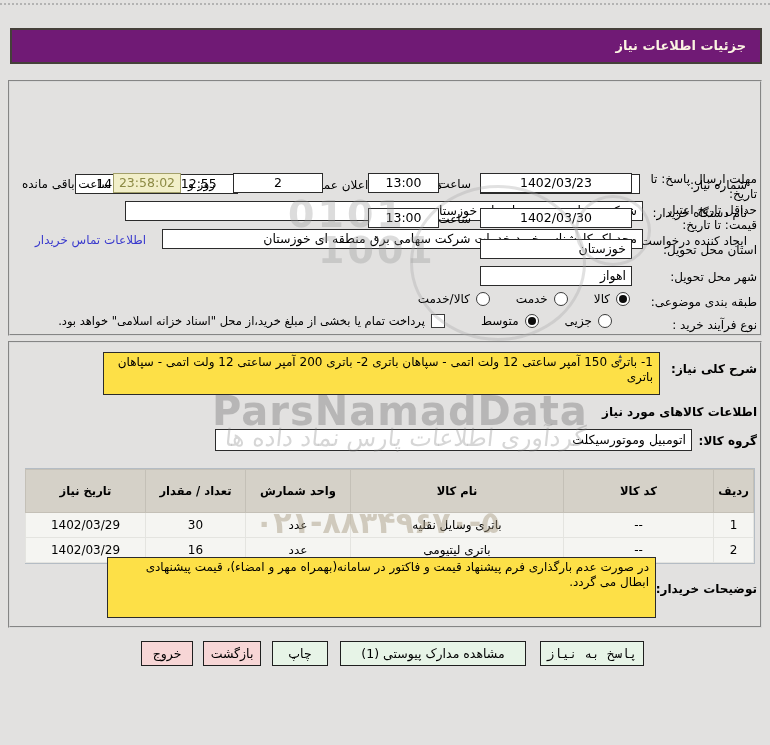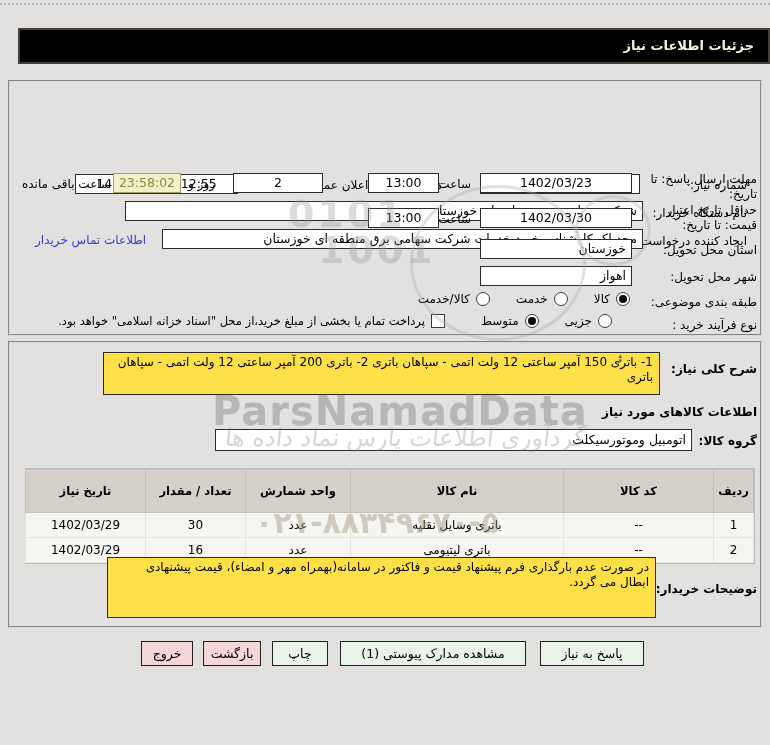--- a/index.html
+++ b/index.html
@@ -8,21 +8,21 @@
   .lbl{position:absolute;font-size:12px;color:#000;white-space:nowrap;}
   .lbl.wrap{white-space:normal;text-align:right;line-height:15px;}
   .lbl.bold{font-weight:bold;}
   .input{position:absolute;background:#fff;border:1px solid #2b2b2b;font-size:12.5px;
          height:20px;line-height:18px;padding:0 5px;box-sizing:border-box;overflow:hidden;
          white-space:nowrap;}
   .input.center{text-align:center;}
   .input.rightal{text-align:right;}
   .ltr{direction:ltr;}
   .panel{position:absolute;border:2px groove #d9d9d9;box-sizing:border-box;}
-  .titlebar{position:absolute;left:18px;top:28px;width:752px;height:36px;background:#000000;
+  .titlebar{position:absolute;left:10px;top:28px;width:752px;height:36px;background:#701a75;
             border:2px solid #45403a;box-sizing:border-box;color:#fbf3e2;font-size:13px;
             font-weight:600;line-height:32px;padding-right:14px;}
   .dotline{position:absolute;top:3px;left:0;width:770px;height:0;border-top:2px dotted #b3b3b3;}
   .link{position:absolute;font-size:12px;color:#3a3acd;cursor:pointer;white-space:nowrap;}
   .countdown{position:absolute;background:#f2efc9;border:1px solid #a3a06b;color:#8c8a45;
              font-size:12.5px;height:20px;line-height:18px;text-align:center;box-sizing:border-box;}
   .radio{width:12px;height:12px;border:1px solid #3c3c3c;border-radius:50%;background:#fff;
          display:inline-block;position:relative;flex:none;}
   .radio.on::after{content:"";position:absolute;left:2px;top:2px;right:2px;bottom:2px;
          background:#0c0c0c;border-radius:50%;}
@@ -176,21 +176,21 @@
             <td dir="ltr">16</td>
             <td dir="ltr">1402/03/29</td>
           </tr>
         </tbody>
     </table>
   </div>
 
   <div class="lbl bold" style="right:13px;top:582px;">توضیحات خریدار:</div>
   <div class="textbox" style="left:107px;top:557px;width:549px;height:61px;">در صورت عدم بارگذاری فرم پیشنهاد قیمت و فاکتور در سامانه(بهمراه مهر و امضاء)، قیمت پیشنهادی ابطال می گردد.</div>
 
-  <button class="btn green" style="left:540px;top:641px;width:104px;">پاسخ به نیاز</button>
+  <button class="btn green" style="left:540px;top:641px;width:104px;font-family:Liberation Mono, monospace;">پاسخ به نیاز</button>
   <button class="btn green" style="left:340px;top:641px;width:186px;">مشاهده مدارک پیوستی (1)</button>
   <button class="btn green" style="left:272px;top:641px;width:56px;">چاپ</button>
   <button class="btn pink" style="left:203px;top:641px;width:58px;">بازگشت</button>
   <button class="btn pink" style="left:141px;top:641px;width:52px;">خروج</button>
 
   <div class="wm digits" style="left:288px;top:192px;">0101</div>
   <div class="wm digits" style="left:318px;top:228px;">1001</div>
   <div class="wm circle" style="left:410px;top:185px;width:170px;height:150px;"></div>
   <div class="wm circle" style="left:575px;top:195px;width:70px;height:65px;"></div>
   <div class="wm brand" style="left:212px;top:388px;">ParsNamadData</div>

